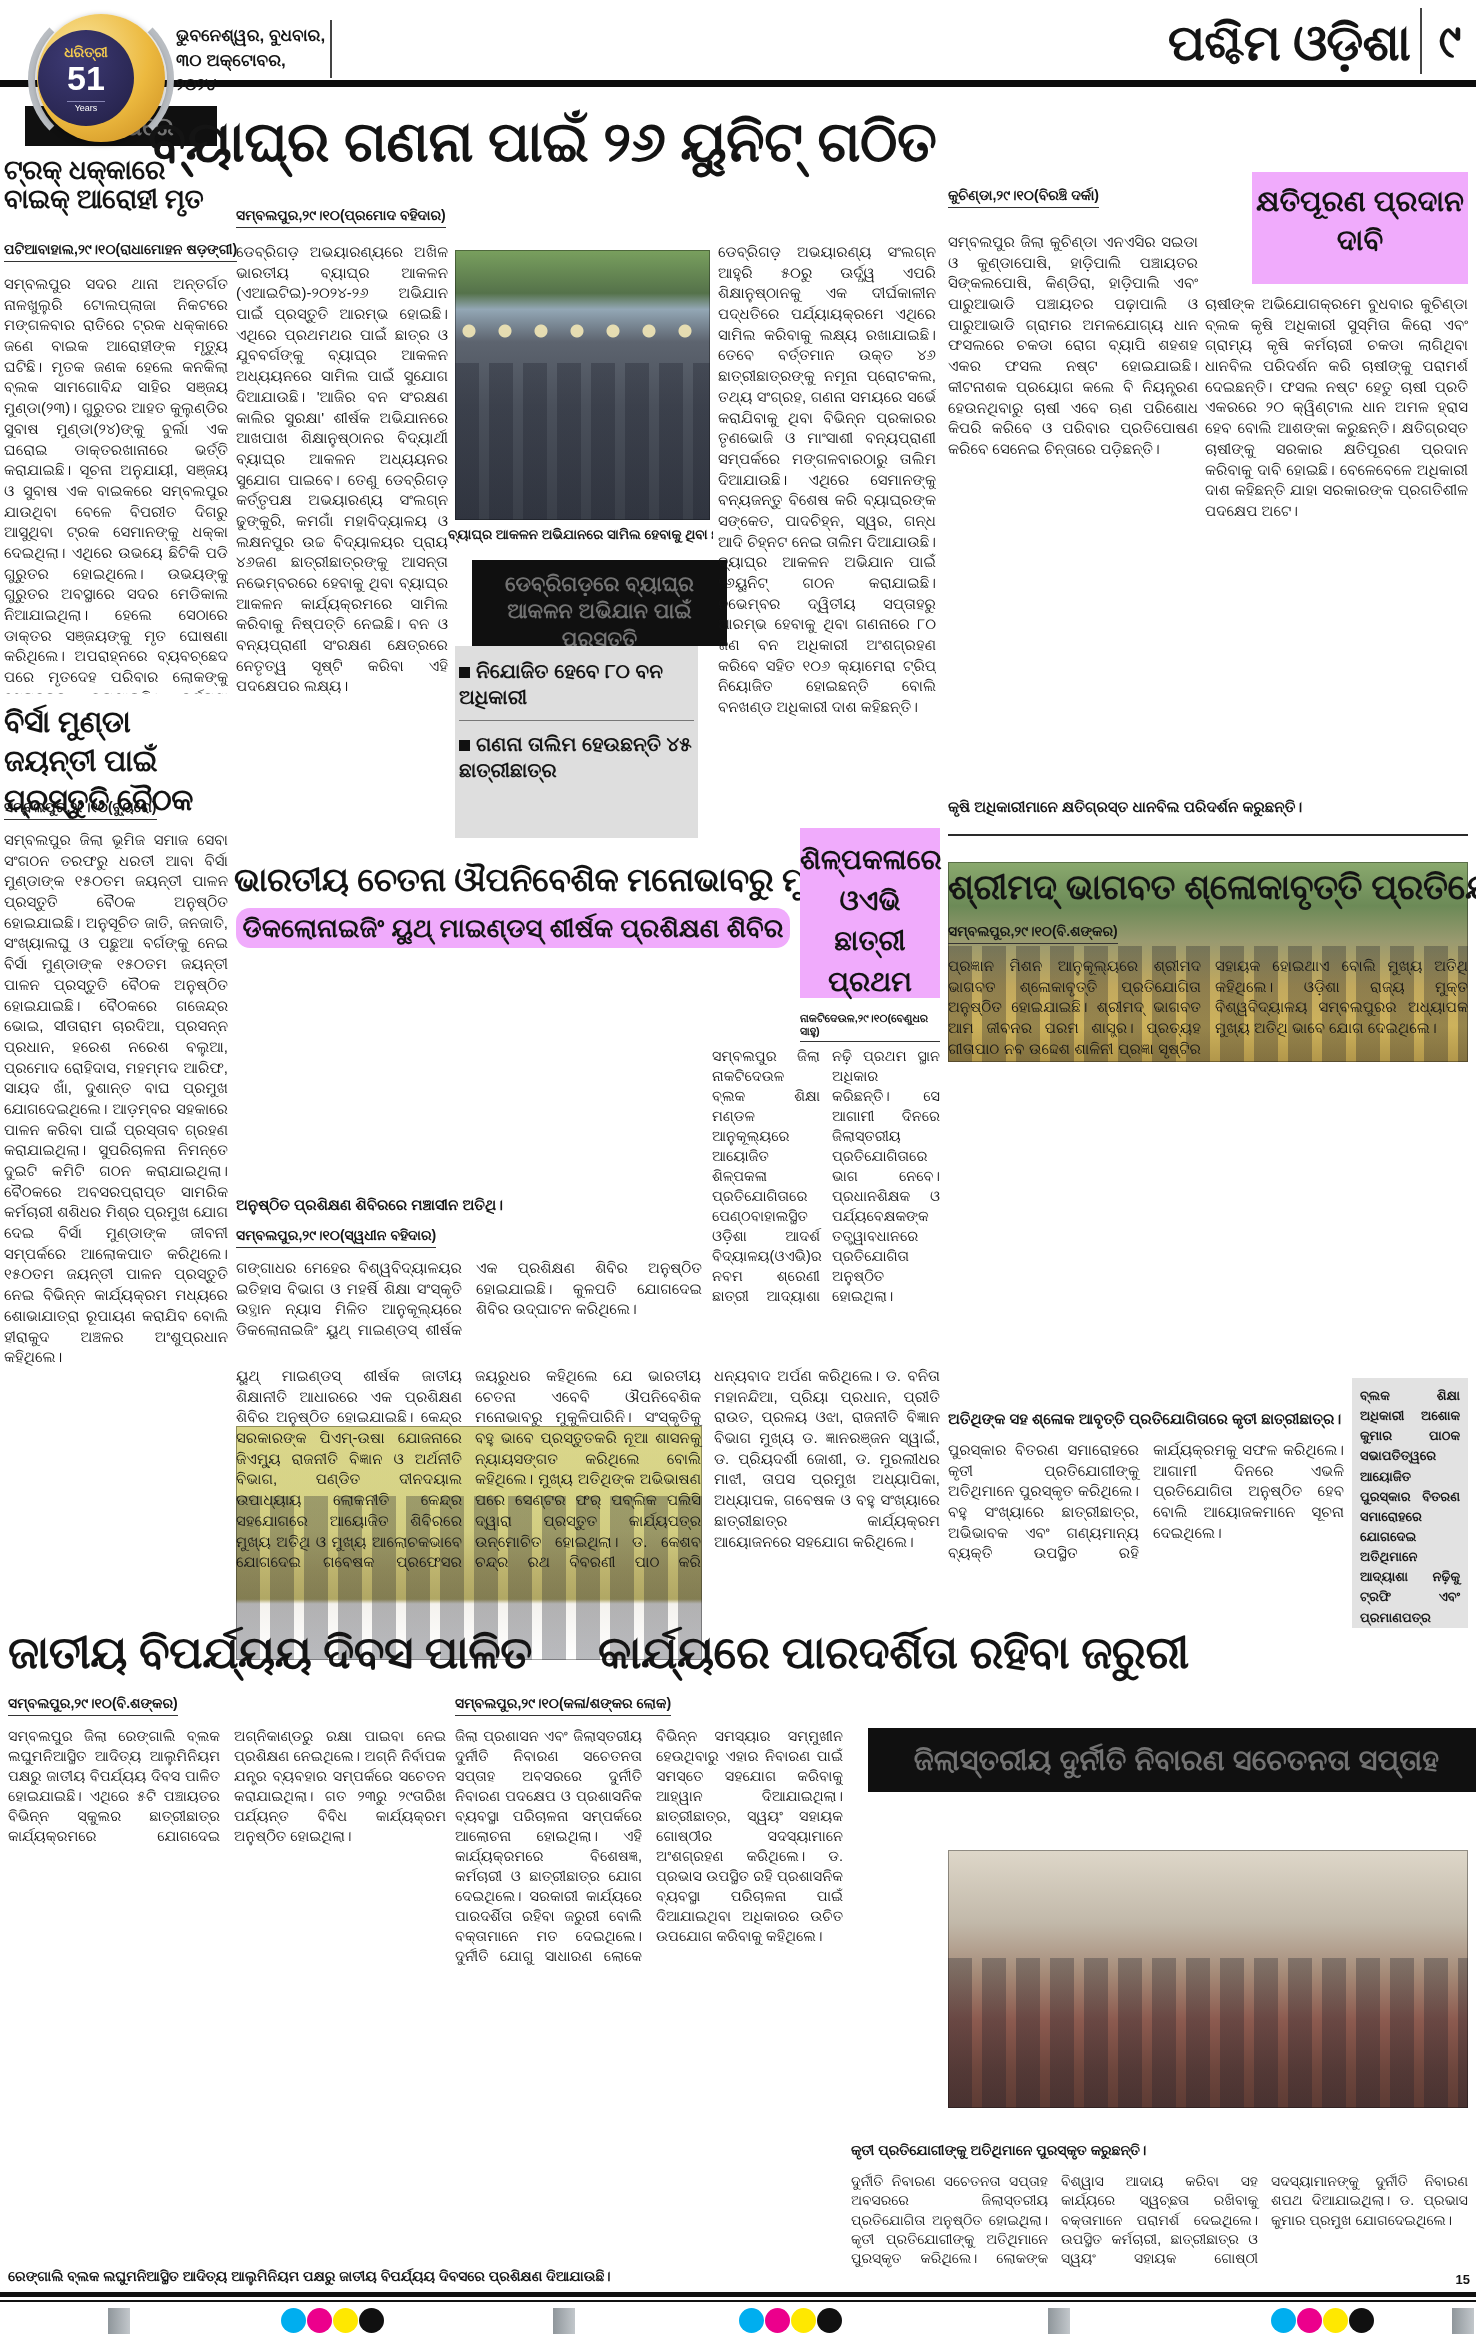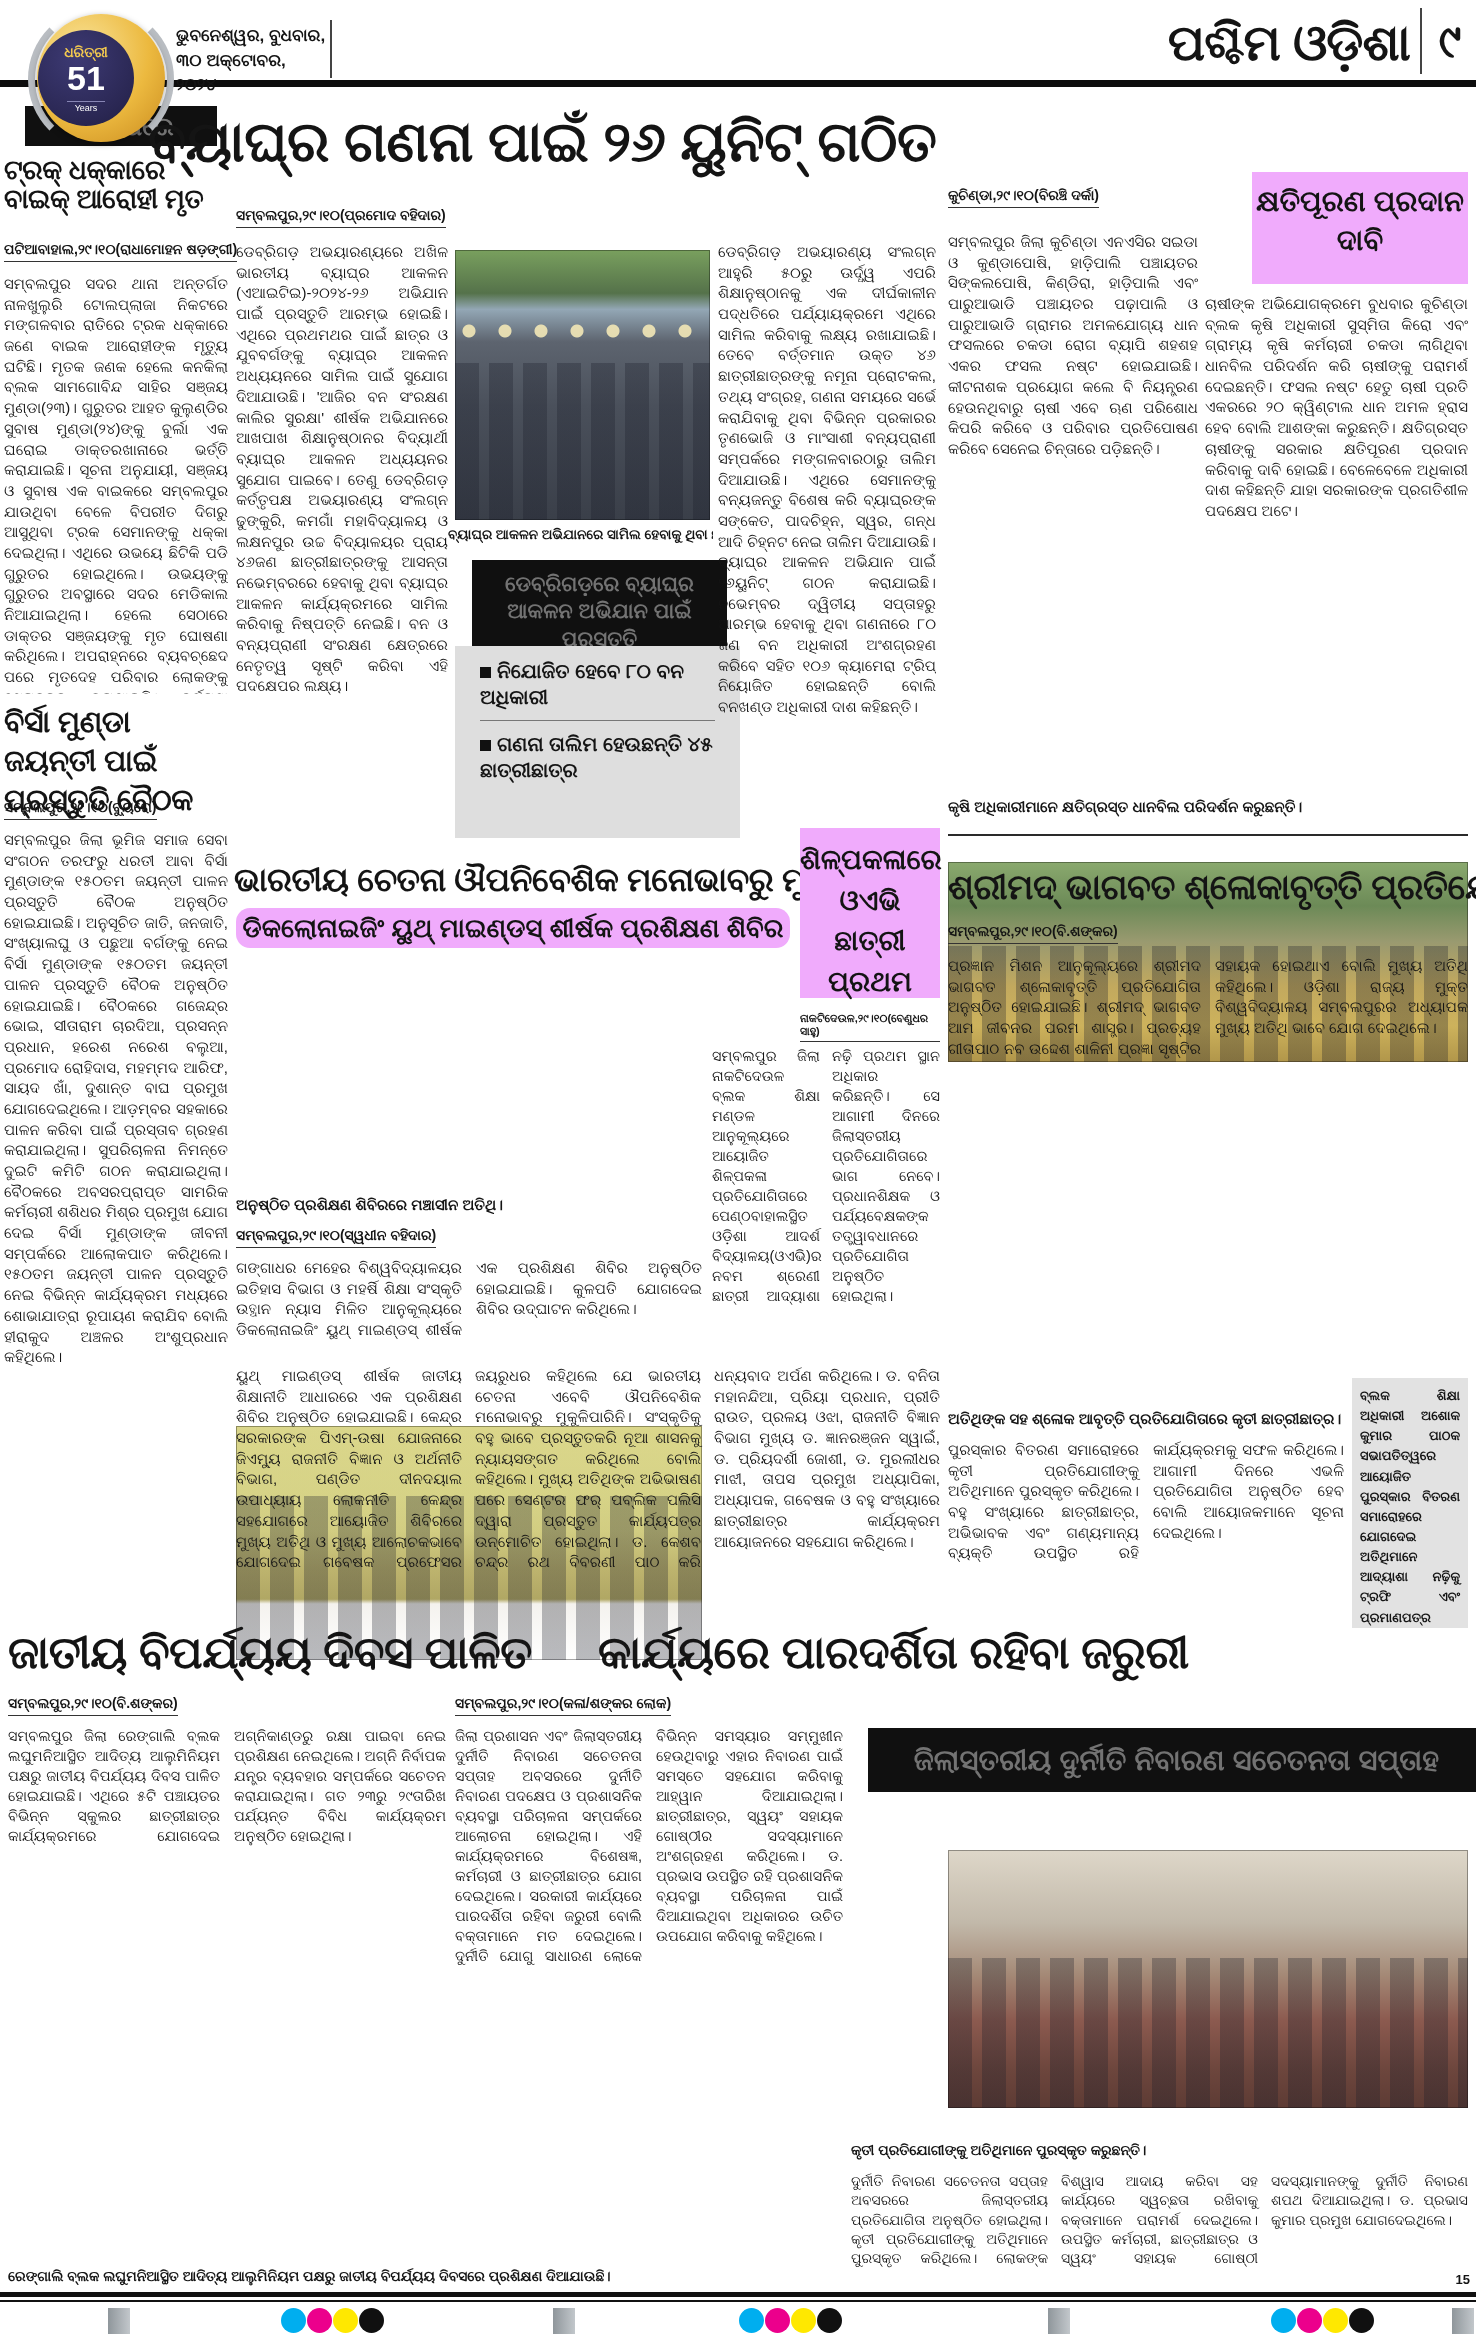--- a/index.html
+++ b/index.html
@@ -54,21 +54,21 @@
   .photo-decol{background:
     linear-gradient(180deg,rgba(0,0,0,0) 0 74%, #f4f2ee 76%, #ffffff 100%),
     linear-gradient(90deg, rgba(230,210,90,.55) 0 100%),
     linear-gradient(180deg,#cddcc6 0%,#c3d4bd 30%,#b9c7b2 45%,#8a8d85 62%,#6f7370 74%,#e8e6e0 100%);}
   .photo-decol::after{top:30%;}
   .photo-bhag{background:
     linear-gradient(180deg,#ded7c9 0%,#c2b9aa 28%,#a58a77 48%,#8c5a4f 66%,#6d463d 85%,#5d3b34 100%);}
 
   
   .ibox-title{font-size:21px;line-height:1.3;padding:10px 6px;}
-  .ibox-body{background:#dedede;padding:12px 25px;}
+  .ibox-body{background:#dedede;padding:12px 4px;}
   .ibox-item{font-size:20px;font-weight:800;line-height:1.3;}
   .ibox-item + .ibox-item{border-top:1px solid #777;margin-top:10px;padding-top:10px;}
   .sq{display:inline-block;width:11px;height:11px;background:#111;margin-right:6px;}
 
   .claim{font-size:29px;font-weight:800;text-align:center;line-height:1.35;padding-top:10px;box-sizing:border-box;}
   .subhead{font-size:26px;font-weight:800;text-align:center;}
   .oav-head{font-size:28px;font-weight:800;text-align:center;line-height:1.45;padding-top:12px;box-sizing:border-box;}
   .oav-cont{background:#e2e2e2;font-size:13px;font-weight:bold;line-height:1.55;padding:8px;box-sizing:border-box;text-align:justify;overflow:hidden;}
   .banner{font-size:29px;line-height:64px;}
 

